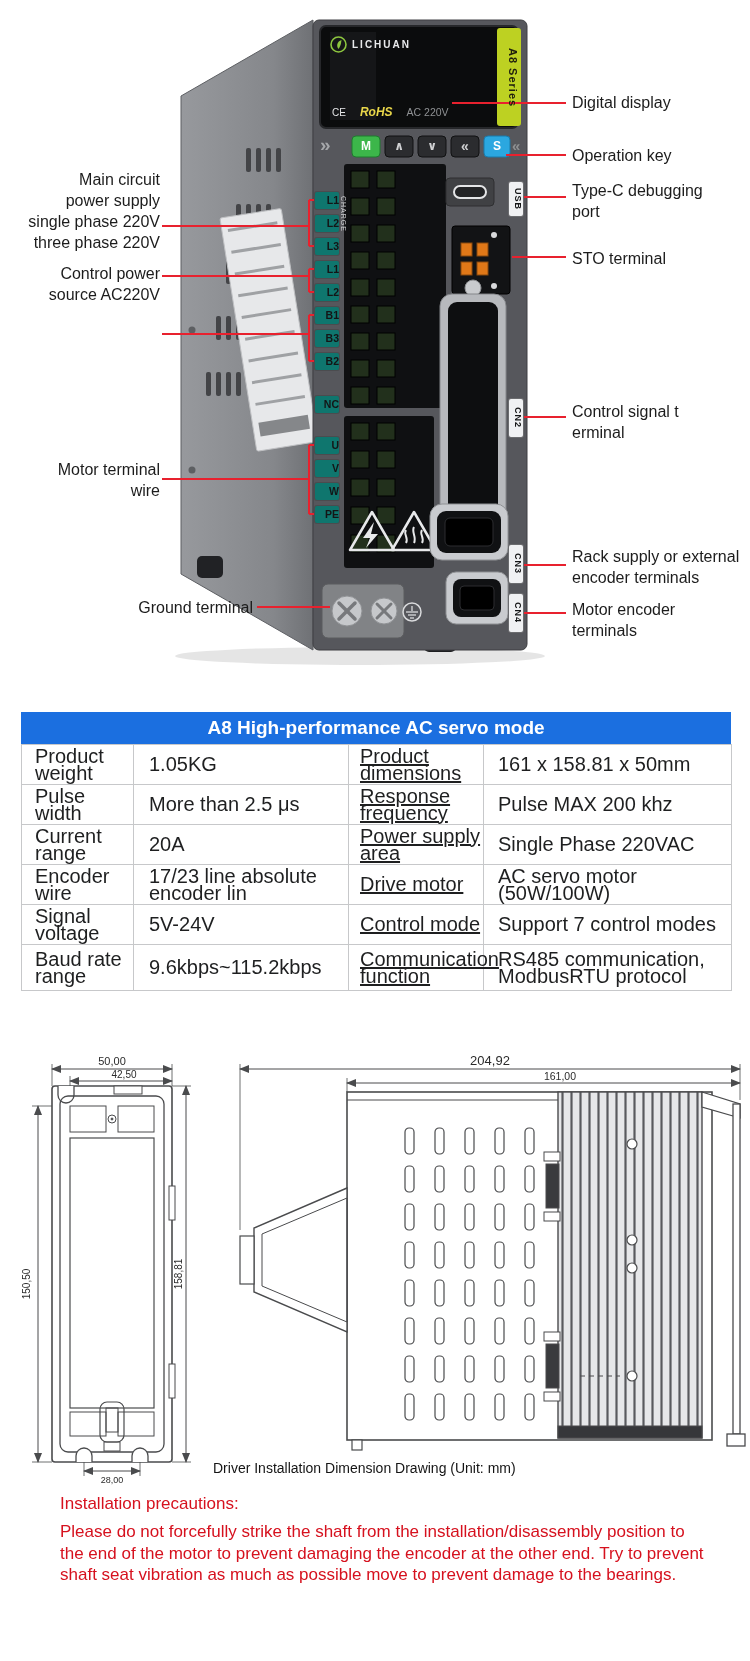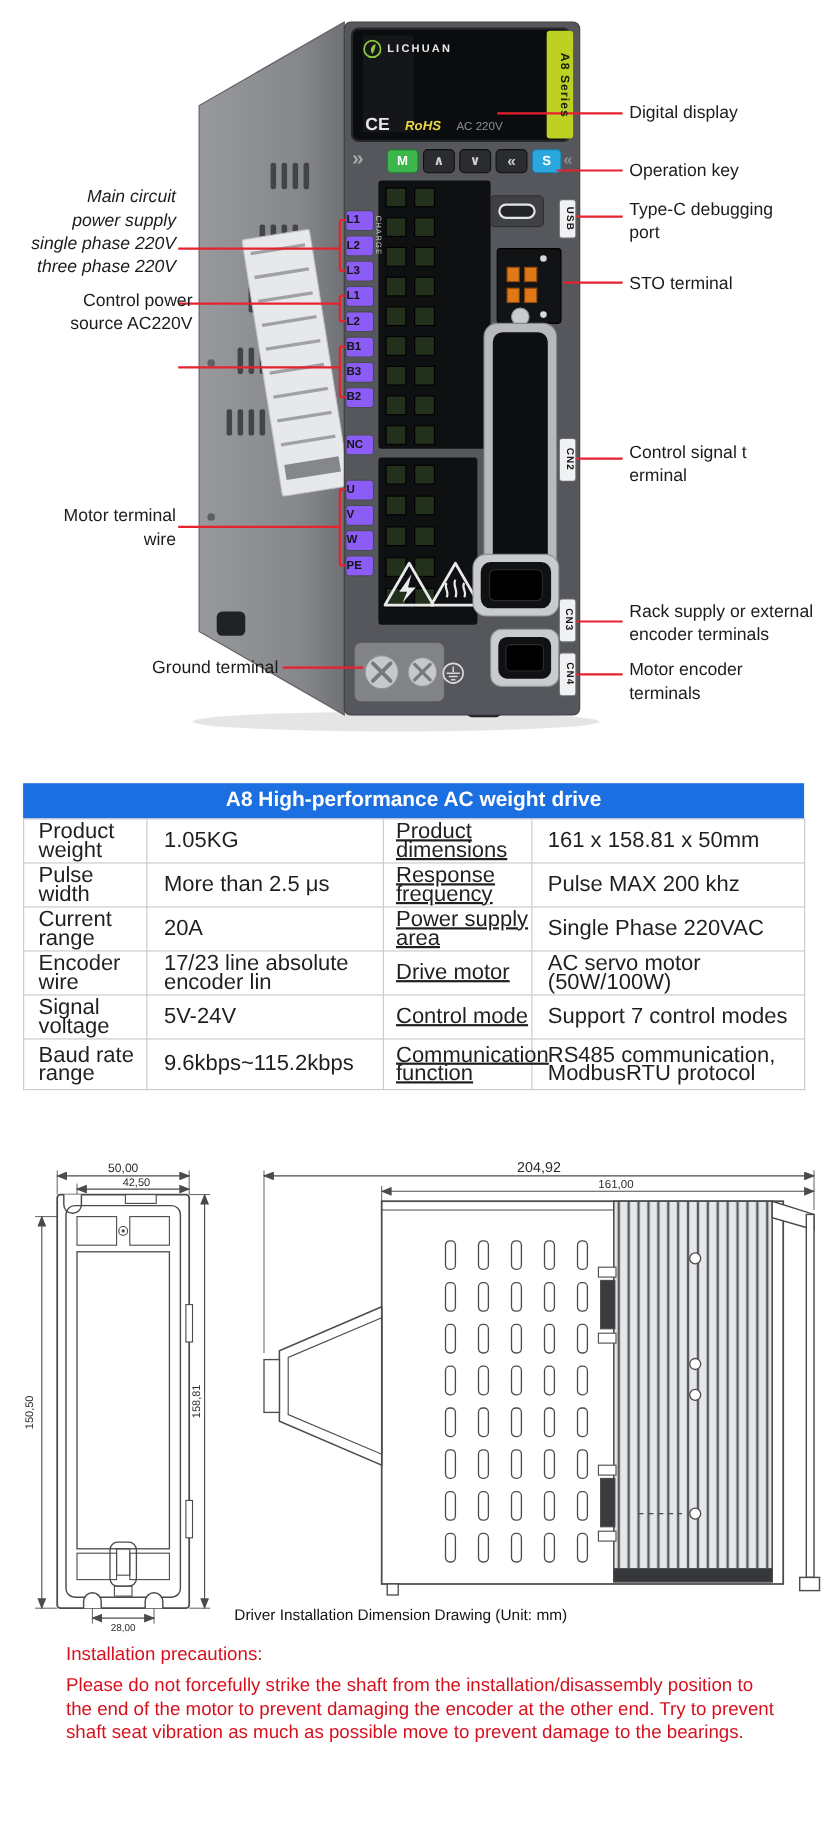--- a/index.html
+++ b/index.html
@@ -10,27 +10,27 @@
   #figure{position:absolute;left:0;top:0;width:750px;height:672px;}
   #figure svg.art{position:absolute;left:0;top:0;}
   .co{position:absolute;font-size:16px;line-height:21px;color:#1c1c1c;white-space:pre-line;z-index:3;}
   .co-l{text-align:right;}
   .ovl{position:absolute;z-index:2;}
   .brand-row{left:330px;top:36px;display:flex;align-items:center;gap:5px;}
   .brand-txt{color:#e9eaec;font-size:10px;font-weight:bold;letter-spacing:2px;}
   .a8strip{left:499px;top:32px;width:20px;height:92px;writing-mode:vertical-rl;text-orientation:mixed;
            font-size:11px;font-weight:bold;color:#20210e;text-align:center;letter-spacing:1px;}
   .badge-row{left:332px;top:105px;width:180px;display:flex;align-items:baseline;gap:14px;}
-  .b-ce{color:#e8e9eb;font-size:16px;font-weight:bold;}
+  .b-ce{color:#e8e9eb;font-size:10px;font-weight:normal;}
   .b-rohs{color:#e8d64a;font-size:12px;font-weight:bold;font-style:italic;}
   .b-ac{color:#8f9194;font-size:10.5px;}
   .chev{font-weight:bold;z-index:2;}
   .key-cap{position:absolute;z-index:2;text-align:center;font-size:12px;font-weight:bold;line-height:21px;}
-  .tlabel{position:absolute;z-index:2;left:315px;width:24px;height:17px;background:#8b5cf6;color:#141516;
-          font-size:10.5px;font-weight:bold;line-height:17px;text-align:left;border-radius:2px;
+  .tlabel{position:absolute;z-index:2;left:315px;width:24px;height:17px;background:#0f766e;color:#141516;
+          font-size:10.5px;font-weight:bold;line-height:17px;text-align:right;border-radius:2px;
           box-shadow:0 0 0 1px #4b4c4f;}
   .vlabel{position:absolute;z-index:2;left:509px;width:14px;background:#f0f1f3;color:#141516;
           writing-mode:vertical-rl;text-orientation:mixed;font-size:9px;font-weight:bold;text-align:center;
           border-radius:2px;box-shadow:0 0 0 1px #6b6c6f;letter-spacing:1px;}
   .charge{position:absolute;z-index:2;left:340px;top:196px;height:76px;writing-mode:vertical-rl;
           font-size:7px;color:#cfd0d2;letter-spacing:1px;}
   
   #spec{position:absolute;left:21px;top:712px;width:710px;z-index:2;}
   #spec .title{height:32px;line-height:32px;text-align:center;color:#fff;font-size:19px;font-weight:bold;}
   #spec table{border-collapse:collapse;table-layout:fixed;width:710px;font-size:20px;color:#1e1f20;}
@@ -246,44 +246,44 @@
     <div class="tlabel" style="top:437px;">U</div>
     <div class="tlabel" style="top:460px;">V</div>
     <div class="tlabel" style="top:483px;">W</div>
     <div class="tlabel" style="top:506px;">PE</div>
 
     <div class="vlabel" style="top:182px;height:34px;">USB</div>
     <div class="vlabel" style="top:399px;height:38px;">CN2</div>
     <div class="vlabel" style="top:545px;height:38px;">CN3</div>
     <div class="vlabel" style="top:594px;height:38px;">CN4</div>
 
-    <div class="co co-l" style="left:0;top:169px;width:160px;font-style:italic;">Main circuit
+    <div class="co co-l" style="left:0;top:169px;width:160px;">Main circuit
 power supply
 single phase 220V
 three phase 220V</div>
-    <div class="co co-l" style="left:0;top:263px;width:160px;margin-left:15px;">Control power
+    <div class="co co-l" style="left:0;top:263px;width:160px;">Control power
 source AC220V</div>
     <div class="co co-l" style="left:0;top:459px;width:160px;">Motor terminal
 wire</div>
     <div class="co co-l" style="left:0;top:597px;width:253px;">Ground terminal</div>
     <div class="co" style="left:572px;top:92px;">Digital display</div>
     <div class="co" style="left:572px;top:145px;">Operation key</div>
     <div class="co" style="left:572px;top:180px;">Type-C debugging
 port</div>
     <div class="co" style="left:572px;top:248px;">STO terminal</div>
     <div class="co" style="left:572px;top:401px;">Control signal t
 erminal</div>
     <div class="co" style="left:572px;top:546px;">Rack supply or external
 encoder terminals</div>
     <div class="co" style="left:572px;top:599px;">Motor encoder
 terminals</div>
   </section>
 
   <section id="spec">
-    <div class="title" style="background:#1b6fe0;">A8 High-performance AC weight drive</div>
+    <div class="title" style="background:#1b6fe0;">A8 High-performance AC servo mode</div>
     <table>
       <colgroup>
           <col style="width:112px">
           <col style="width:215px">
           <col style="width:135px">
           <col style="width:248px">
         </colgroup>
       <tbody>
         <tr style="height:40px">
           <td class="c1">Product weight</td>

